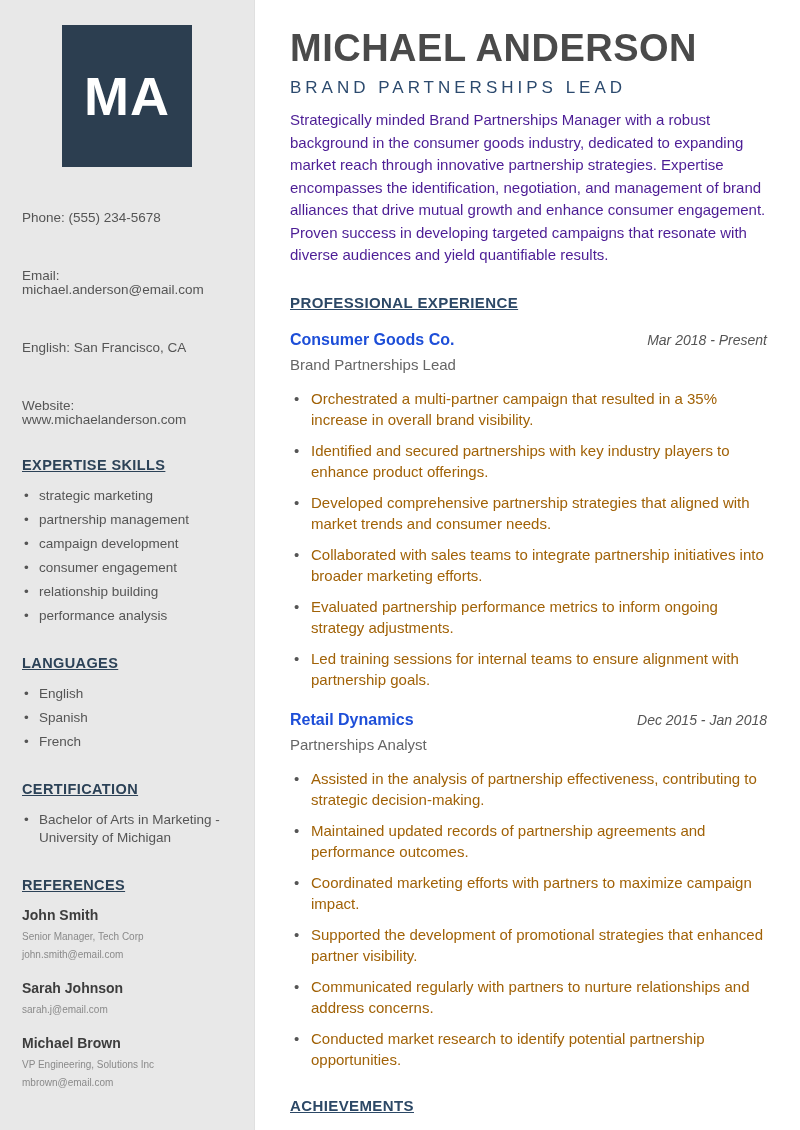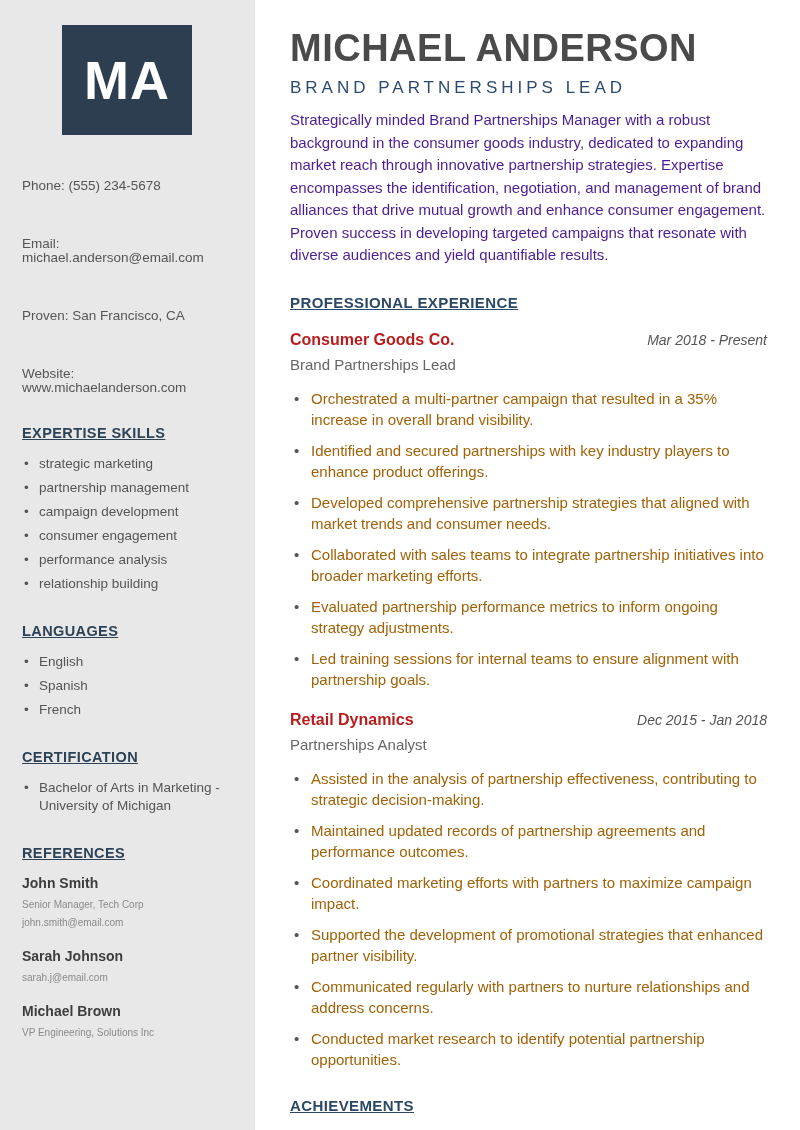--- a/index.html
+++ b/index.html
@@ -13,21 +13,21 @@
 
   
   .sidebar {
     position: absolute; left: 0; top: 0; bottom: 0;
     width: 255px;
     background: #e8e8e8;
     border-right: 1px solid #e0e0e0;
     padding: 25px 22px 20px 22px;
   }
   .avatar-box {
-    width: 130px; height: 110px;
+    width: 130px; height: 142px;
     background: #2c3e50;
     margin: 0 auto;
     display: flex; align-items: center; justify-content: center;
   }
   .avatar-box span {
     color: #ffffff; font-size: 54px; font-weight: bold; letter-spacing: 1px;
   }
   .contact { margin-top: 22px; }
   .contact-line {
     font-size: 13.5px; color: #555555;
@@ -75,21 +75,21 @@
     line-height: 22.5px;
   }
   .section-heading {
     font-size: 15px; font-weight: bold; color: #2c4866;
     text-decoration: underline;
     letter-spacing: 0.4px;
   }
   .exp-heading { margin-top: 27px; }
   .job-block { margin-top: 20px; }
   .job-header { display: flex; justify-content: space-between; align-items: baseline; }
-  .company { font-size: 16px; font-weight: bold; color: #b91c1c; }
+  .company { font-size: 16px; font-weight: bold; color: #1d4ed8; }
   .dates { font-size: 14px; font-style: italic; color: #555555; }
   .role { margin-top: 7px; font-size: 15px; color: #666666; }
   ul.bullets { margin-top: 15px; list-style: none; }
   ul.bullets li {
     font-size: 15px; color: #a16207;
     line-height: 21.5px;
     margin-bottom: 9px;
     padding-left: 21px;
     position: relative;
   }
@@ -104,33 +104,33 @@
 <div class="page">
 
   <aside class="sidebar">
     <div class="avatar-box">
       <span>MA</span>
     </div>
 
     <div class="contact">
       <div class="contact-line">Phone: (555) 234-5678</div>
       <div class="contact-line">Email: michael.anderson@email.com</div>
-      <div class="contact-line">Proven: San Francisco, CA</div>
+      <div class="contact-line">English: San Francisco, CA</div>
       <div class="contact-line">Website: www.michaelanderson.com</div>
     </div>
 
     <div class="side-section">
       <div class="side-heading">EXPERTISE SKILLS</div>
       <ul class="side-list">
           <li>strategic marketing</li>
           <li>partnership management</li>
           <li>campaign development</li>
           <li>consumer engagement</li>
+          <li>relationship building</li>
           <li>performance analysis</li>
-          <li>relationship building</li>
         </ul>
     </div>
 
     <div class="side-section">
       <div class="side-heading">LANGUAGES</div>
       <ul class="side-list">
           <li>English</li>
           <li>Spanish</li>
           <li>French</li>
         </ul>
@@ -153,20 +153,21 @@
       </div>
 
       <div class="ref-entry">
         <div class="ref-name">Sarah Johnson</div>
         <div class="ref-email">sarah.j@email.com</div>
       </div>
 
       <div class="ref-entry">
         <div class="ref-name">Michael Brown</div>
         <div class="ref-role">VP Engineering, Solutions Inc</div>
+        <div class="ref-email">mbrown@email.com</div>
       </div>
     </div>
   </aside>
 
   <main class="main">
     <h1 class="name">MICHAEL ANDERSON</h1>
     <div class="job-title">BRAND PARTNERSHIPS LEAD</div>
     <p class="summary">Strategically minded Brand Partnerships Manager with a robust background in the consumer goods industry, dedicated to expanding market reach through innovative partnership strategies. Expertise encompasses the identification, negotiation, and management of brand alliances that drive mutual growth and enhance consumer engagement. Proven success in developing targeted campaigns that resonate with diverse audiences and yield quantifiable results.</p>
 
     <div class="section-heading exp-heading">PROFESSIONAL EXPERIENCE</div>

